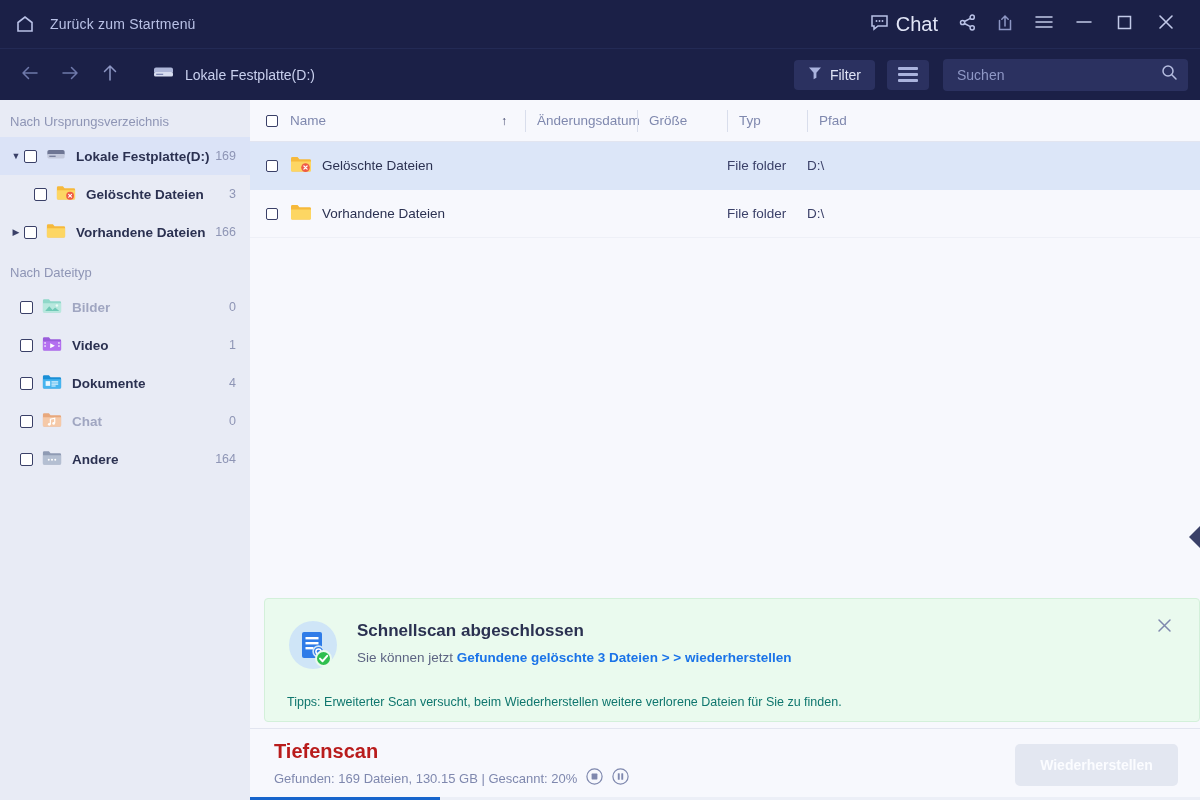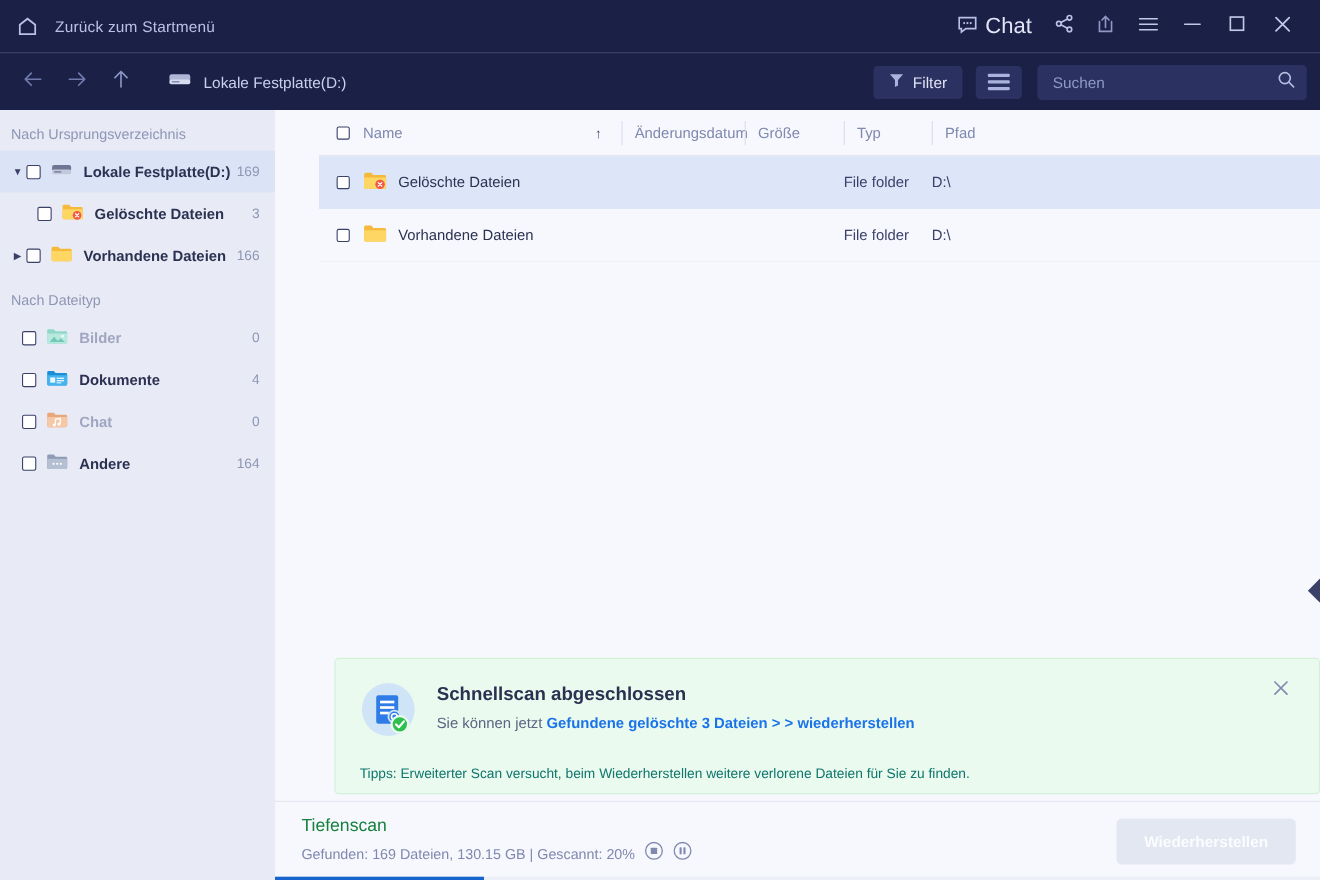--- a/index.html
+++ b/index.html
@@ -55,21 +55,21 @@
     width:245px;height:32px;background:#2b3160;border-radius:4px;display:flex;align-items:center;
     padding:0 10px 0 14px;
   }
   .searchbox input{
     flex:1;background:transparent;border:0;outline:none;color:#dfe3f5;font-size:14px;
     font-family:"Liberation Sans",sans-serif;
   }
   .searchbox input::placeholder{color:#8f98c6;}
 
   
-  .body-row{display:flex;height:700px;gap:40px;}
+  .body-row{display:flex;height:700px;}
 
   
   .sidebar{width:250px;background:#e8ebf5;height:700px;position:relative;}
   .side-section{color:#8e95b5;font-size:13px;padding:14px 0 8px 10px;}
   .side-item{display:flex;align-items:center;height:38px;padding-right:14px;font-size:13.5px;}
   .side-item.selected{background:#dbe3f7;}
   .caret{width:16px;display:flex;align-items:center;justify-content:center;color:#3a4068;font-size:9px;}
   .caret.spacer{visibility:hidden;}
   .cbox{
     width:13px;height:13px;border:1.6px solid #3a4068;border-radius:2px;background:#fff;
@@ -133,21 +133,21 @@
   .notify-close{
     position:absolute;right:24px;top:18px;width:22px;height:22px;display:flex;
     align-items:center;justify-content:center;color:#7f88ae;font-size:17px;
   }
 
   
   .footer{
     position:absolute;left:250px;right:0;bottom:0;height:72px;background:#f7f8fd;
     border-top:1px solid #e2e5f0;display:flex;align-items:center;padding:0 22px 0 24px;
   }
-  .scan-title{font-size:16px;font-weight:normal;color:#15803d;}
+  .scan-title{font-size:20px;font-weight:bold;color:#b91c1c;}
   .scan-sub{display:flex;align-items:center;gap:9px;margin-top:5px;}
   .scan-stats{font-size:13px;color:#7f88ae;}
   .circ-btn{width:17px;height:17px;flex:0 0 auto;}
   .footer-spacer{flex:1;}
   .recover-btn{
     width:163px;height:42px;background:#e3e7f1;border-radius:5px;color:#fbfcff;
     display:flex;align-items:center;justify-content:center;font-size:14px;font-weight:bold;
   }
   .progress-track{position:absolute;left:0;right:0;bottom:0;height:3px;background:#eceff7;}
   .progress-fill{height:3px;background:#1765cc;}
@@ -353,20 +353,36 @@
             <path d="M1 3.5 a1.4 1.4 0 0 1 1.4-1.4 h5.2 l1.8 2.1 h10.2 a1.4 1.4 0 0 1 1.4 1.4 v9.6 a1.4 1.4 0 0 1-1.4 1.4 H2.4 A1.4 1.4 0 0 1 1 15.2Z" fill="#8fd8c9"></path>
             <path d="M1 6.4 h20 v8.8 a1.4 1.4 0 0 1-1.4 1.4 H2.4 A1.4 1.4 0 0 1 1 15.2Z" fill="#b8e8de"></path>
             <path d="M3.5 15 L8 9.8 L11.6 14 L14.4 11.2 L19 15 Z" fill="#6fc9b6"></path>
             <circle cx="16.4" cy="9.1" r="1.4" fill="#eafaf6"></circle>
           </svg>
         </span>
         <span class="side-label dim">Bilder</span>
         <span class="side-count">0</span>
       </div>
 
+      <div class="side-item type-row">
+        <span class="cbox"></span>
+        <span>
+          <svg class="side-icon" viewBox="0 0 22 18">
+            <path d="M1 3.5 a1.4 1.4 0 0 1 1.4-1.4 h5.2 l1.8 2.1 h10.2 a1.4 1.4 0 0 1 1.4 1.4 v9.6 a1.4 1.4 0 0 1-1.4 1.4 H2.4 A1.4 1.4 0 0 1 1 15.2Z" fill="#9a5ddb"></path>
+            <path d="M1 6.4 h20 v8.8 a1.4 1.4 0 0 1-1.4 1.4 H2.4 A1.4 1.4 0 0 1 1 15.2Z" fill="#b46ff0"></path>
+            <rect x="2.4" y="7.6" width="2" height="1.6" fill="#eadcfb"></rect>
+              <rect x="2.4" y="11" width="2" height="1.6" fill="#eadcfb"></rect>
+            <rect x="17.6" y="7.6" width="2" height="1.6" fill="#eadcfb"></rect>
+              <rect x="17.6" y="11" width="2" height="1.6" fill="#eadcfb"></rect>
+            <path d="M9 8.6 L14.2 11.4 L9 14.2 Z" fill="#fff"></path>
+          </svg>
+        </span>
+        <span class="side-label">Video</span>
+        <span class="side-count">1</span>
+      </div>
 
       <div class="side-item type-row">
         <span class="cbox"></span>
         <span>
           <svg class="side-icon" viewBox="0 0 22 18">
             <path d="M1 3.5 a1.4 1.4 0 0 1 1.4-1.4 h5.2 l1.8 2.1 h10.2 a1.4 1.4 0 0 1 1.4 1.4 v9.6 a1.4 1.4 0 0 1-1.4 1.4 H2.4 A1.4 1.4 0 0 1 1 15.2Z" fill="#1a8fd6"></path>
             <path d="M1 6.4 h20 v8.8 a1.4 1.4 0 0 1-1.4 1.4 H2.4 A1.4 1.4 0 0 1 1 15.2Z" fill="#46b4ef"></path>
             <rect x="4" y="8.6" width="5" height="5.2" fill="#eaf7ff"></rect>
             <rect x="10.4" y="8.8" width="7.4" height="1.3" fill="#eaf7ff"></rect>
             <rect x="10.4" y="11.2" width="7.4" height="1.3" fill="#eaf7ff"></rect>

